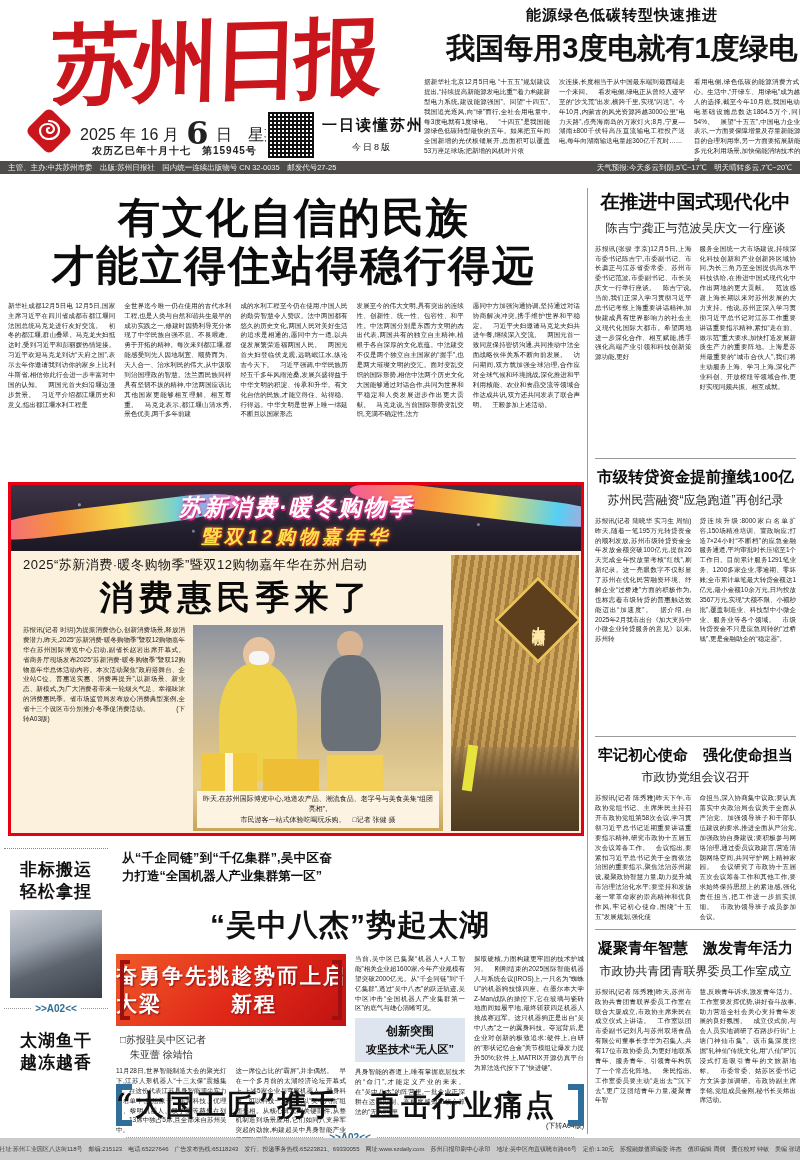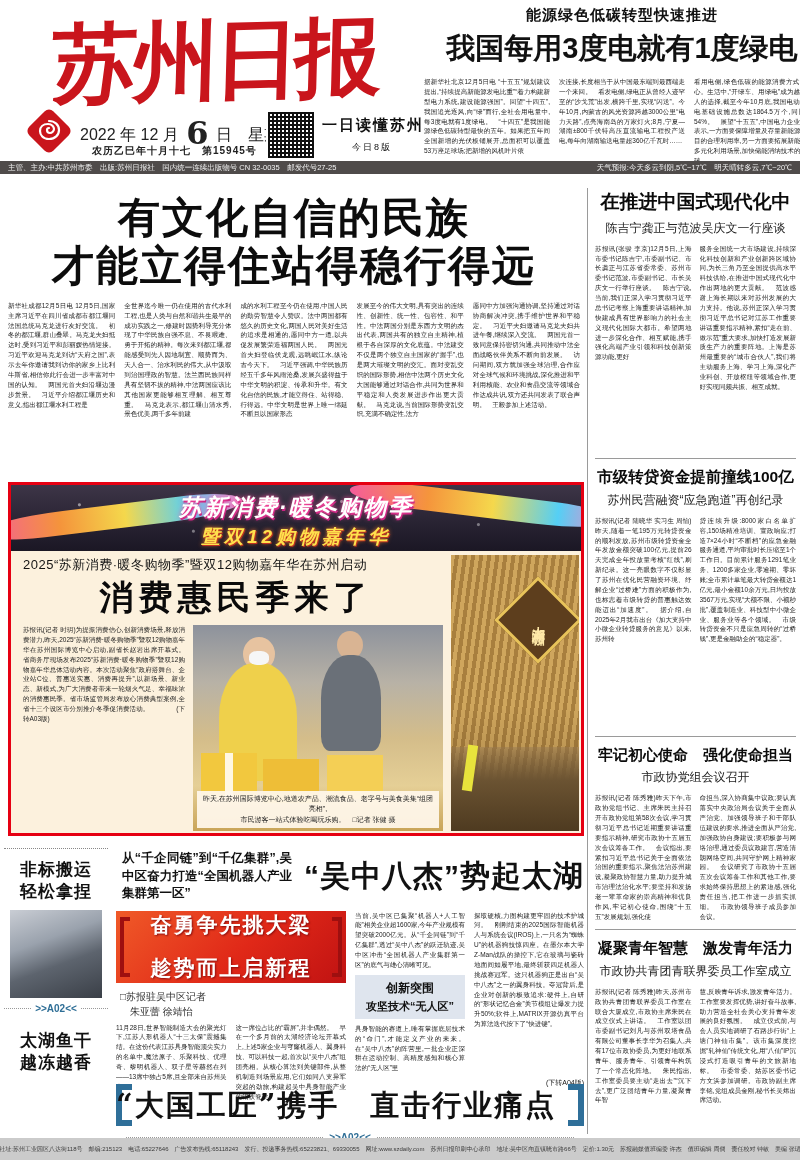--- a/index.html
+++ b/index.html
@@ -112,27 +112,27 @@
   .promo-photo{ width:92px; height:88px; margin:7px auto 5px;}
   .promo-photo.machine{ background:
       linear-gradient(160deg,#c9cdd4 0%,#9aa2ad 35%,#5d646e 60%,#3a3f47 100%);}
   .promo-photo.fish{ background:
       radial-gradient(circle at 30% 30%, #5d646e 0 16%, transparent 17%),
       linear-gradient(180deg,#9aa federated 0%,#b7a98d 0%,#caa45a 60%,#8a6a3a 100%);}
   .promo-page{ display:flex; align-items:center; gap:4px; color:#2e6e96; font-weight:700; font-size:10px;}
   .dotline{ flex:1; border-top:1px dotted #999; }
   
   .wz{ position:absolute; left:116px; top:846px; width:468px;}
-  .wz-top{ display:flex; gap:10px; }
+  .wz-top{ display:flex; gap:10px;flex-direction:column; }
   .wz-kicker{ width:218px; font-size:12.5px; font-weight:700; line-height:1.4; text-align:justify; padding:4px 2px 0 6px;}
   .wz-headline{ flex:1; font-size:30px; font-weight:900; text-align:center; padding-top:10px; letter-spacing:1px; white-space:nowrap;}
   .wz-body{ display:flex; gap:9px; margin-top:8px;}
   .wz-left{ width:230px;}
   .wz-redbox{ position:relative; height:72px; background:linear-gradient(135deg,#f05a28 0%,#e02818 55%,#c01212 100%);
-    display:flex; flex-direction:column; align-items:center; justify-content:space-between;}
+    display:flex; flex-direction:row; align-items:center; justify-content:space-between;}
   .wz-redbox .sl{ color:#fff; font-size:21px; font-weight:900; letter-spacing:2px; line-height:1.35;
     text-shadow:1px 1px 2px #8a0d0d;}
   .wz-bracket{ position:absolute; top:6px; bottom:6px; width:10px; border:4px solid #9e0f0f;}
   .wz-bracket.l{ left:4px; border-right:none;}
   .wz-bracket.r{ right:4px; border-left:none;}
   .wz-byline{ font-size:10px; color:#333; margin:6px 0 4px 4px; line-height:1.5;}
   .wz-cols{ display:flex; gap:9px; height:84px; overflow:hidden;}
   .wz-right{ flex:1; display:flex; gap:9px;}
   .wz-colwrap{ flex:1; height:178px; overflow:hidden;}
   .subbox{ background:#dfe5ee; text-align:center; padding:5px 2px; margin:5px 0;}
@@ -174,21 +174,21 @@
 
   <div class="masthead-title">苏州日报</div>
 
   <div class="date-row">
     <div class="logo-diamond">
       <svg width="34" height="34" viewBox="0 0 34 34">
           <path d="M17 7c6 0 10 4 10 9s-4 9-10 9-9-4-9-8 3-7 8-7c4 0 6 3 6 5s-2 4-4 4-3-1-3-3 1-2 2-2" fill="none" stroke="#fff" stroke-width="2.2" stroke-linecap="round"></path>
         </svg>
     </div>
     <div class="date-main">
-      <span>2022 年 12 月</span>
+      <span>2025 年 16 月</span>
       <span class="big6">6</span>
       <span>日</span>　<span>星期六</span>
     </div>
     <div class="date-sub">
       <span>农历乙巳年十月十七</span>　<span>第15945号</span>
     </div>
     <div class="qr"></div>
     <div class="slogan-block">
       <div class="slogan">一日读懂苏州</div>
       <div class="pages">今日8版</div>

